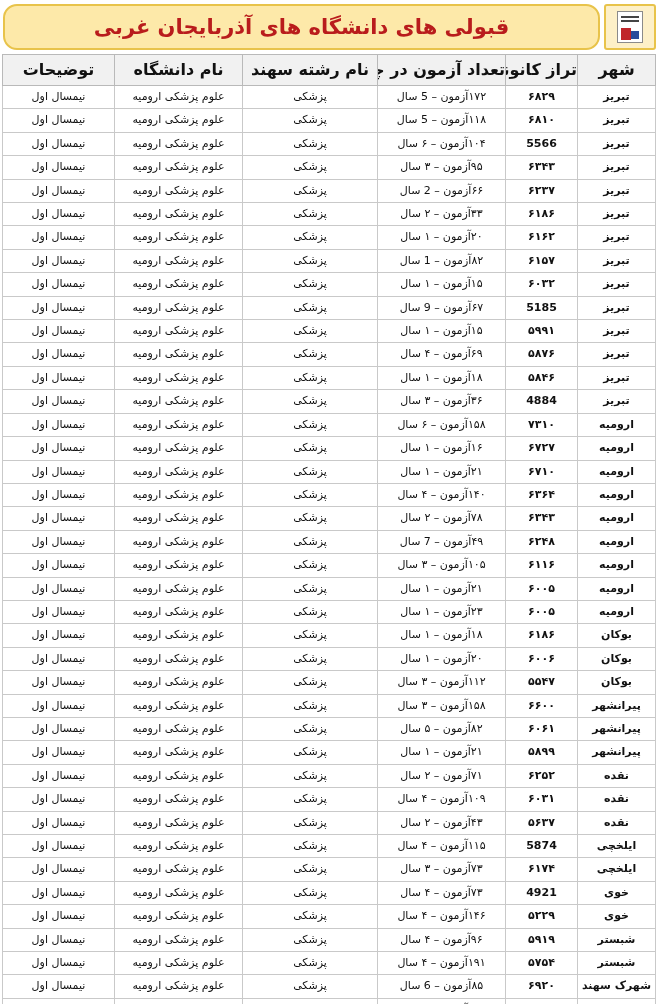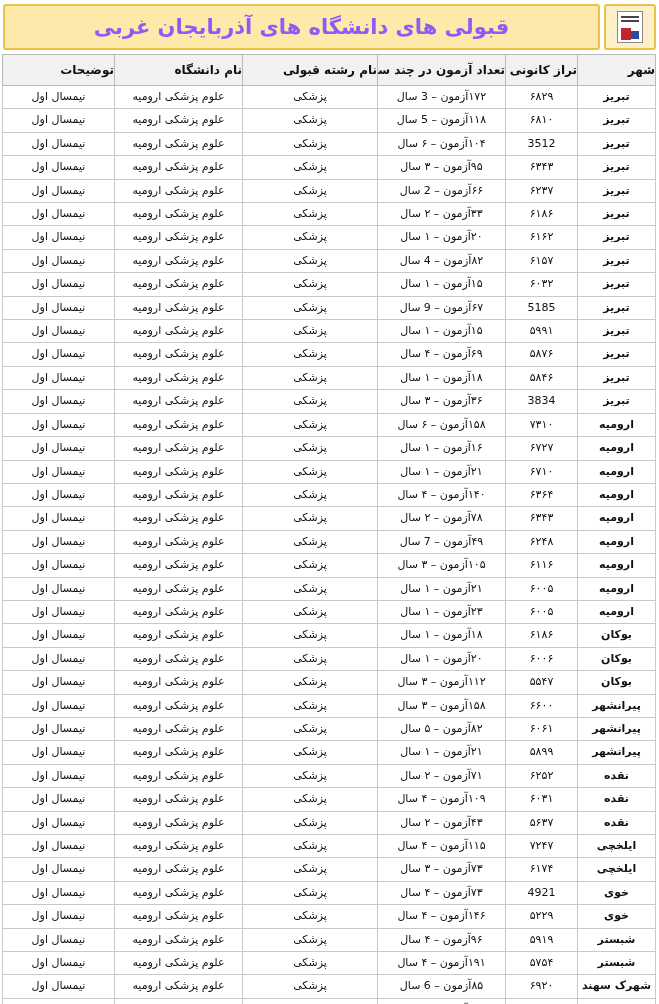--- a/index.html
+++ b/index.html
@@ -65,26 +65,26 @@
     height: 8px;
     background: #2b4b9b;
     position: absolute;
     bottom: 3px;
     right: 3px;
   }
   .banner-title {
     flex: 1 1 auto;
     background: #fde9a9;
     border: 2px solid #e8c34a;
-    border-radius: 3px;
+    border-radius: 14px;
     margin-right: 4px;
     display: flex;
     align-items: center;
     justify-content: center;
-    color: #8b5cf6;
+    color: #b91c1c;
     font-size: 21px;
     font-weight: bold;
     letter-spacing: 0;
   }
 
   
   table.results {
     width: 653px;
     margin: 0 3px;
     border-collapse: collapse;
@@ -98,37 +98,36 @@
     font-size: 11px;
     color: #111;
     padding: 0;
     height: 22.4px;
     line-height: 22.4px;
     white-space: nowrap;
     overflow: hidden;
   }
   table.results thead th {
     background: #f1f1f1;
-    font-size: 12px;
+    font-size: 16px;
     font-weight: bold;
     height: 30px;
     line-height: 30px;
     border: 1px solid #b9b9b9;
-    text-align: right;
   }
   
   col.c-city     { width: 78px; }
   col.c-score    { width: 72px; }
   col.c-exams    { width: 128px; }
   col.c-field    { width: 135px; }
   col.c-univ     { width: 128px; }
   col.c-notes    { width: 112px; }
 
   td.city  { font-weight: bold; }
-  td.score { font-weight: normal; }
+  td.score { font-weight: bold; }
   td.exams { }
   td.field { }
   td.univ  { }
   td.notes { }
 </style>
 </head>
 <body>
 
 <div class="page">
 
@@ -151,45 +150,45 @@
         <col class="c-exams">
       <col class="c-field">
         <col class="c-univ">
         <col class="c-notes">
     </colgroup>
     <thead>
       <tr>
         <th>شهر</th>
         <th>تراز کانونی</th>
         <th>تعداد آزمون در چند سال</th>
-        <th>نام رشته قبولی</th>
+        <th>نام رشته سهند</th>
         <th>نام دانشگاه</th>
         <th>توضیحات</th>
       </tr>
     </thead>
     <tbody id="results-body">
         <tr>
           <td class="city">تبریز</td>
           <td class="score">۶۸۲۹</td>
-          <td class="exams">۱۷۲آزمون – 3 سال</td>
+          <td class="exams">۱۷۲آزمون – 5 سال</td>
           <td class="field">پزشکی</td>
           <td class="univ">علوم پزشکی ارومیه</td>
           <td class="notes">نیمسال اول</td>
         </tr>
         <tr>
           <td class="city">تبریز</td>
           <td class="score">۶۸۱۰</td>
           <td class="exams">۱۱۸آزمون – 5 سال</td>
           <td class="field">پزشکی</td>
           <td class="univ">علوم پزشکی ارومیه</td>
           <td class="notes">نیمسال اول</td>
         </tr>
         <tr>
           <td class="city">تبریز</td>
-          <td class="score">3512</td>
+          <td class="score">5566</td>
           <td class="exams">۱۰۴آزمون – ۶ سال</td>
           <td class="field">پزشکی</td>
           <td class="univ">علوم پزشکی ارومیه</td>
           <td class="notes">نیمسال اول</td>
         </tr>
         <tr>
           <td class="city">تبریز</td>
           <td class="score">۶۳۴۳</td>
           <td class="exams">۹۵آزمون – ۳ سال</td>
           <td class="field">پزشکی</td>
@@ -216,21 +215,21 @@
           <td class="city">تبریز</td>
           <td class="score">۶۱۶۲</td>
           <td class="exams">۲۰آزمون – ۱ سال</td>
           <td class="field">پزشکی</td>
           <td class="univ">علوم پزشکی ارومیه</td>
           <td class="notes">نیمسال اول</td>
         </tr>
         <tr>
           <td class="city">تبریز</td>
           <td class="score">۶۱۵۷</td>
-          <td class="exams">۸۲آزمون – 4 سال</td>
+          <td class="exams">۸۲آزمون – 1 سال</td>
           <td class="field">پزشکی</td>
           <td class="univ">علوم پزشکی ارومیه</td>
           <td class="notes">نیمسال اول</td>
         </tr>
         <tr>
           <td class="city">تبریز</td>
           <td class="score">۶۰۳۲</td>
           <td class="exams">۱۵آزمون – ۱ سال</td>
           <td class="field">پزشکی</td>
           <td class="univ">علوم پزشکی ارومیه</td>
@@ -263,21 +262,21 @@
         <tr>
           <td class="city">تبریز</td>
           <td class="score">۵۸۴۶</td>
           <td class="exams">۱۸آزمون – ۱ سال</td>
           <td class="field">پزشکی</td>
           <td class="univ">علوم پزشکی ارومیه</td>
           <td class="notes">نیمسال اول</td>
         </tr>
         <tr>
           <td class="city">تبریز</td>
-          <td class="score">3834</td>
+          <td class="score">4884</td>
           <td class="exams">۳۶آزمون – ۳ سال</td>
           <td class="field">پزشکی</td>
           <td class="univ">علوم پزشکی ارومیه</td>
           <td class="notes">نیمسال اول</td>
         </tr>
         <tr>
           <td class="city">ارومیه</td>
           <td class="score">۷۳۱۰</td>
           <td class="exams">۱۵۸آزمون – ۶ سال</td>
           <td class="field">پزشکی</td>
@@ -415,21 +414,21 @@
         <tr>
           <td class="city">نقده</td>
           <td class="score">۵۶۳۷</td>
           <td class="exams">۴۳آزمون – ۲ سال</td>
           <td class="field">پزشکی</td>
           <td class="univ">علوم پزشکی ارومیه</td>
           <td class="notes">نیمسال اول</td>
         </tr>
         <tr>
           <td class="city">ایلخچی</td>
-          <td class="score">۷۲۴۷</td>
+          <td class="score">5874</td>
           <td class="exams">۱۱۵آزمون – ۴ سال</td>
           <td class="field">پزشکی</td>
           <td class="univ">علوم پزشکی ارومیه</td>
           <td class="notes">نیمسال اول</td>
         </tr>
         <tr>
           <td class="city">ایلخچی</td>
           <td class="score">۶۱۷۴</td>
           <td class="exams">۷۳آزمون – ۳ سال</td>
           <td class="field">پزشکی</td>

